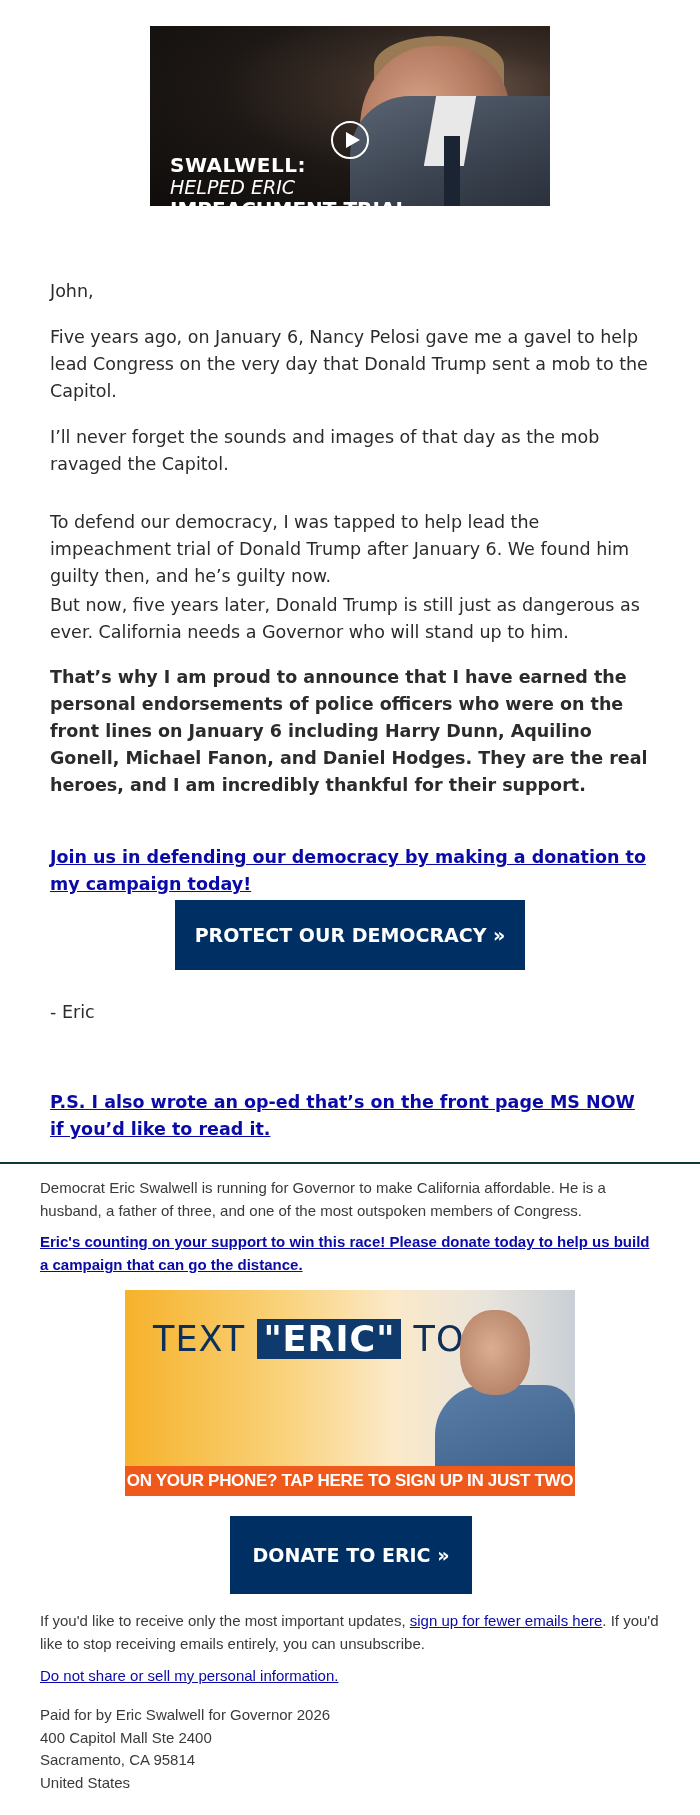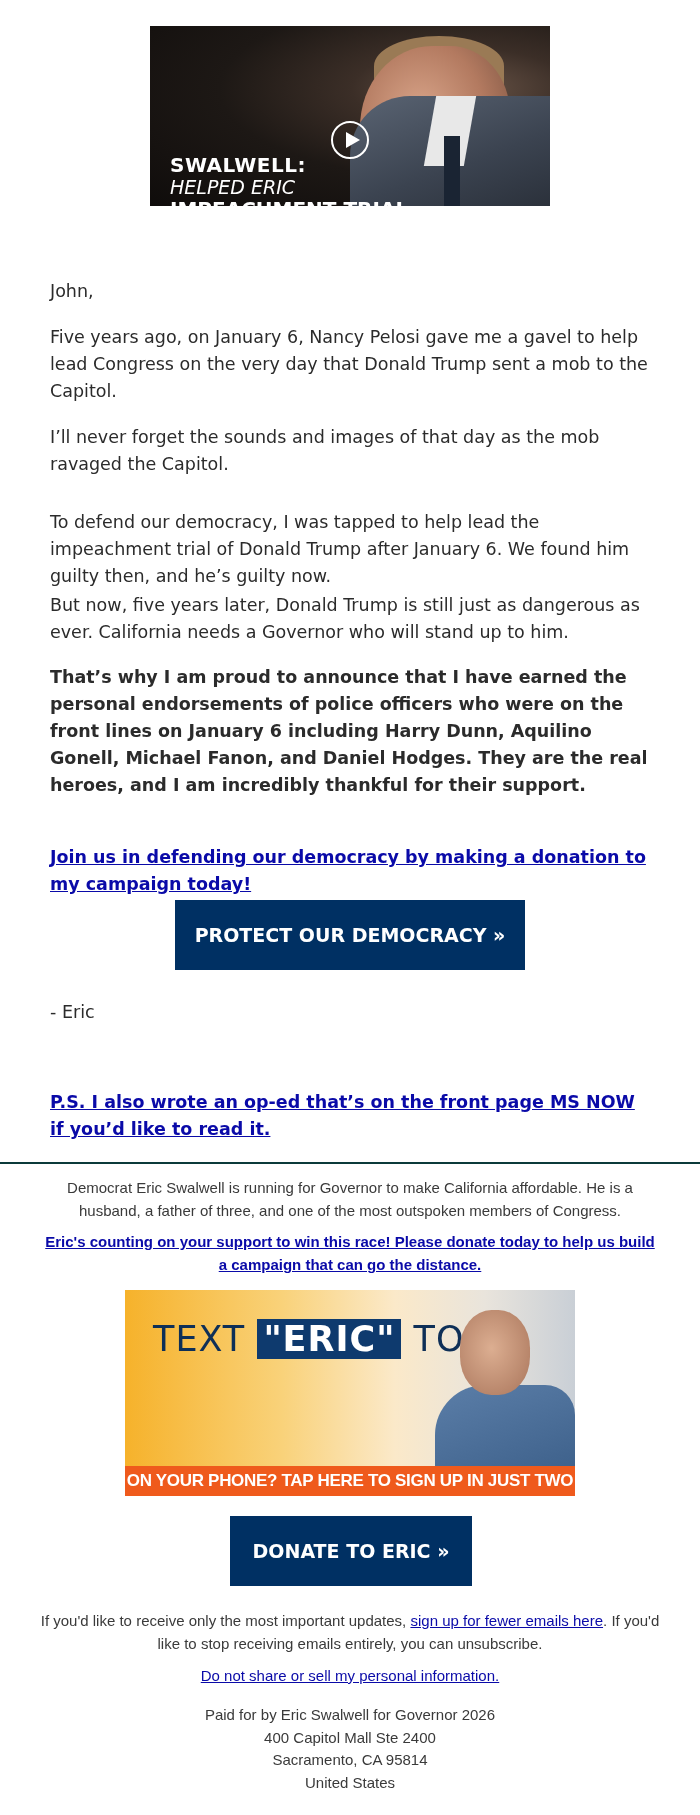--- a/index.html
+++ b/index.html
@@ -26,21 +26,21 @@
   .body-text { position:absolute; left:50px; width:600px; font-size:17.5px; line-height:27px; color:#2b2b2b; }
   .body-text p { margin:0; }
   .bold { font-weight:bold; }
   a.blue { color:#0a0aa8; text-decoration:underline; font-weight:bold; }
 
   .cta { position:absolute; background:#003063; color:#fff; font-weight:bold; text-align:center;
     font-family:"DejaVu Sans", sans-serif; cursor:pointer; display:flex; align-items:center; justify-content:center; }
 
   .divider { position:absolute; left:0; top:1162px; width:700px; height:2px; background:#0b3a3a; }
 
-  .foot { position:absolute; left:40px; width:620px; text-align:center; font-family:"Liberation Sans", sans-serif; color:#3a3a3a; font-size:15px; line-height:23px; }
+  .foot { position:absolute; left:40px; width:620px; font-family:"Liberation Sans", sans-serif; color:#3a3a3a; font-size:15px; line-height:23px; }
   .foot a { color:#0a0aa8; text-decoration:underline; }
 
   .sms { position:absolute; left:125px; top:1290px; width:450px; height:206px; overflow:hidden; cursor:pointer;
     background: linear-gradient(90deg, #f6b22b 0%, #f9d27a 35%, #fbe9c9 60%, #e9e4dc 80%, #c9cfd6 100%); }
   .sms .headline { position:absolute; left:28px; top:28px; color:#0e2f57; font-family:"DejaVu Sans", sans-serif; font-size:35px; line-height:42px; letter-spacing:1px; }
   .sms .hl { background:#0e3a6e; color:#fff; font-weight:bold; padding:0 6px; }
   .sms .person { position:absolute; right:0; top:20px; width:150px; height:170px; }
   .sms .head { position:absolute; right:45px; top:0; width:70px; height:85px; border-radius:45%; background: radial-gradient(ellipse at 45% 45%, #dcae91, #a9755b); }
   .sms .shirt { position:absolute; right:0; top:75px; width:140px; height:100px; border-radius:50px 30px 0 0; background: linear-gradient(160deg, #5b7ea8, #3b5e88); }
   .sms .band { position:absolute; left:0; bottom:0; width:450px; height:30px; background:#ef5a1c; color:#fff; font-weight:bold;
@@ -101,21 +101,21 @@
   <div class="headline">
     <div><span>TEXT </span><span class="hl">"ERIC"</span><span> TO</span></div>
   </div>
   <div class="person">
     <div class="shirt"></div>
     <div class="head"></div>
   </div>
   <div class="band">ON YOUR PHONE? TAP HERE TO SIGN UP IN JUST TWO CLICKS.</div>
 </div>
 
-<div class="cta" style="left:230px; top:1516px; width:242px; height:70px; font-size:19px;">DONATE TO ERIC »</div>
+<div class="cta" style="left:230px; top:1516px; width:242px; height:78px; font-size:19px;">DONATE TO ERIC »</div>
 
 <div class="foot" style="top:1609px;"><span>If you'd like to receive only the most important updates, </span><a>sign up for fewer emails here</a><span>. If you'd like to stop receiving emails entirely, you can unsubscribe.</span></div>
 <div class="foot" style="top:1664px;"><a>Do not share or sell my personal information.</a></div>
 
 <div class="foot" style="top:1704px; line-height:22.5px;">
   <div>Paid for by Eric Swalwell for Governor 2026</div>
   <div>400 Capitol Mall Ste 2400</div>
   <div>Sacramento, CA 95814</div>
   <div>United States</div>
 </div>

